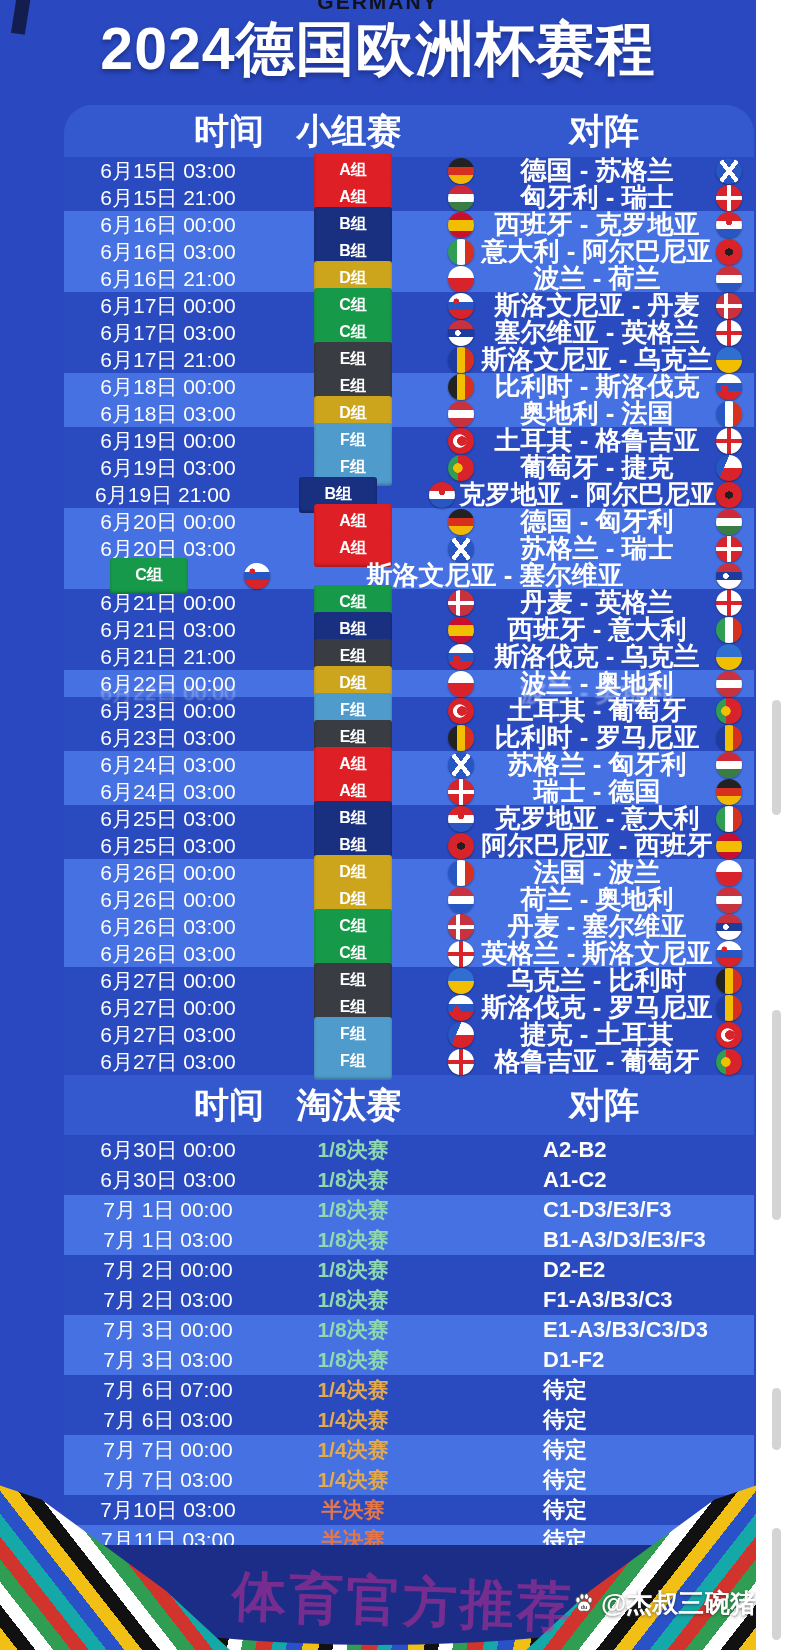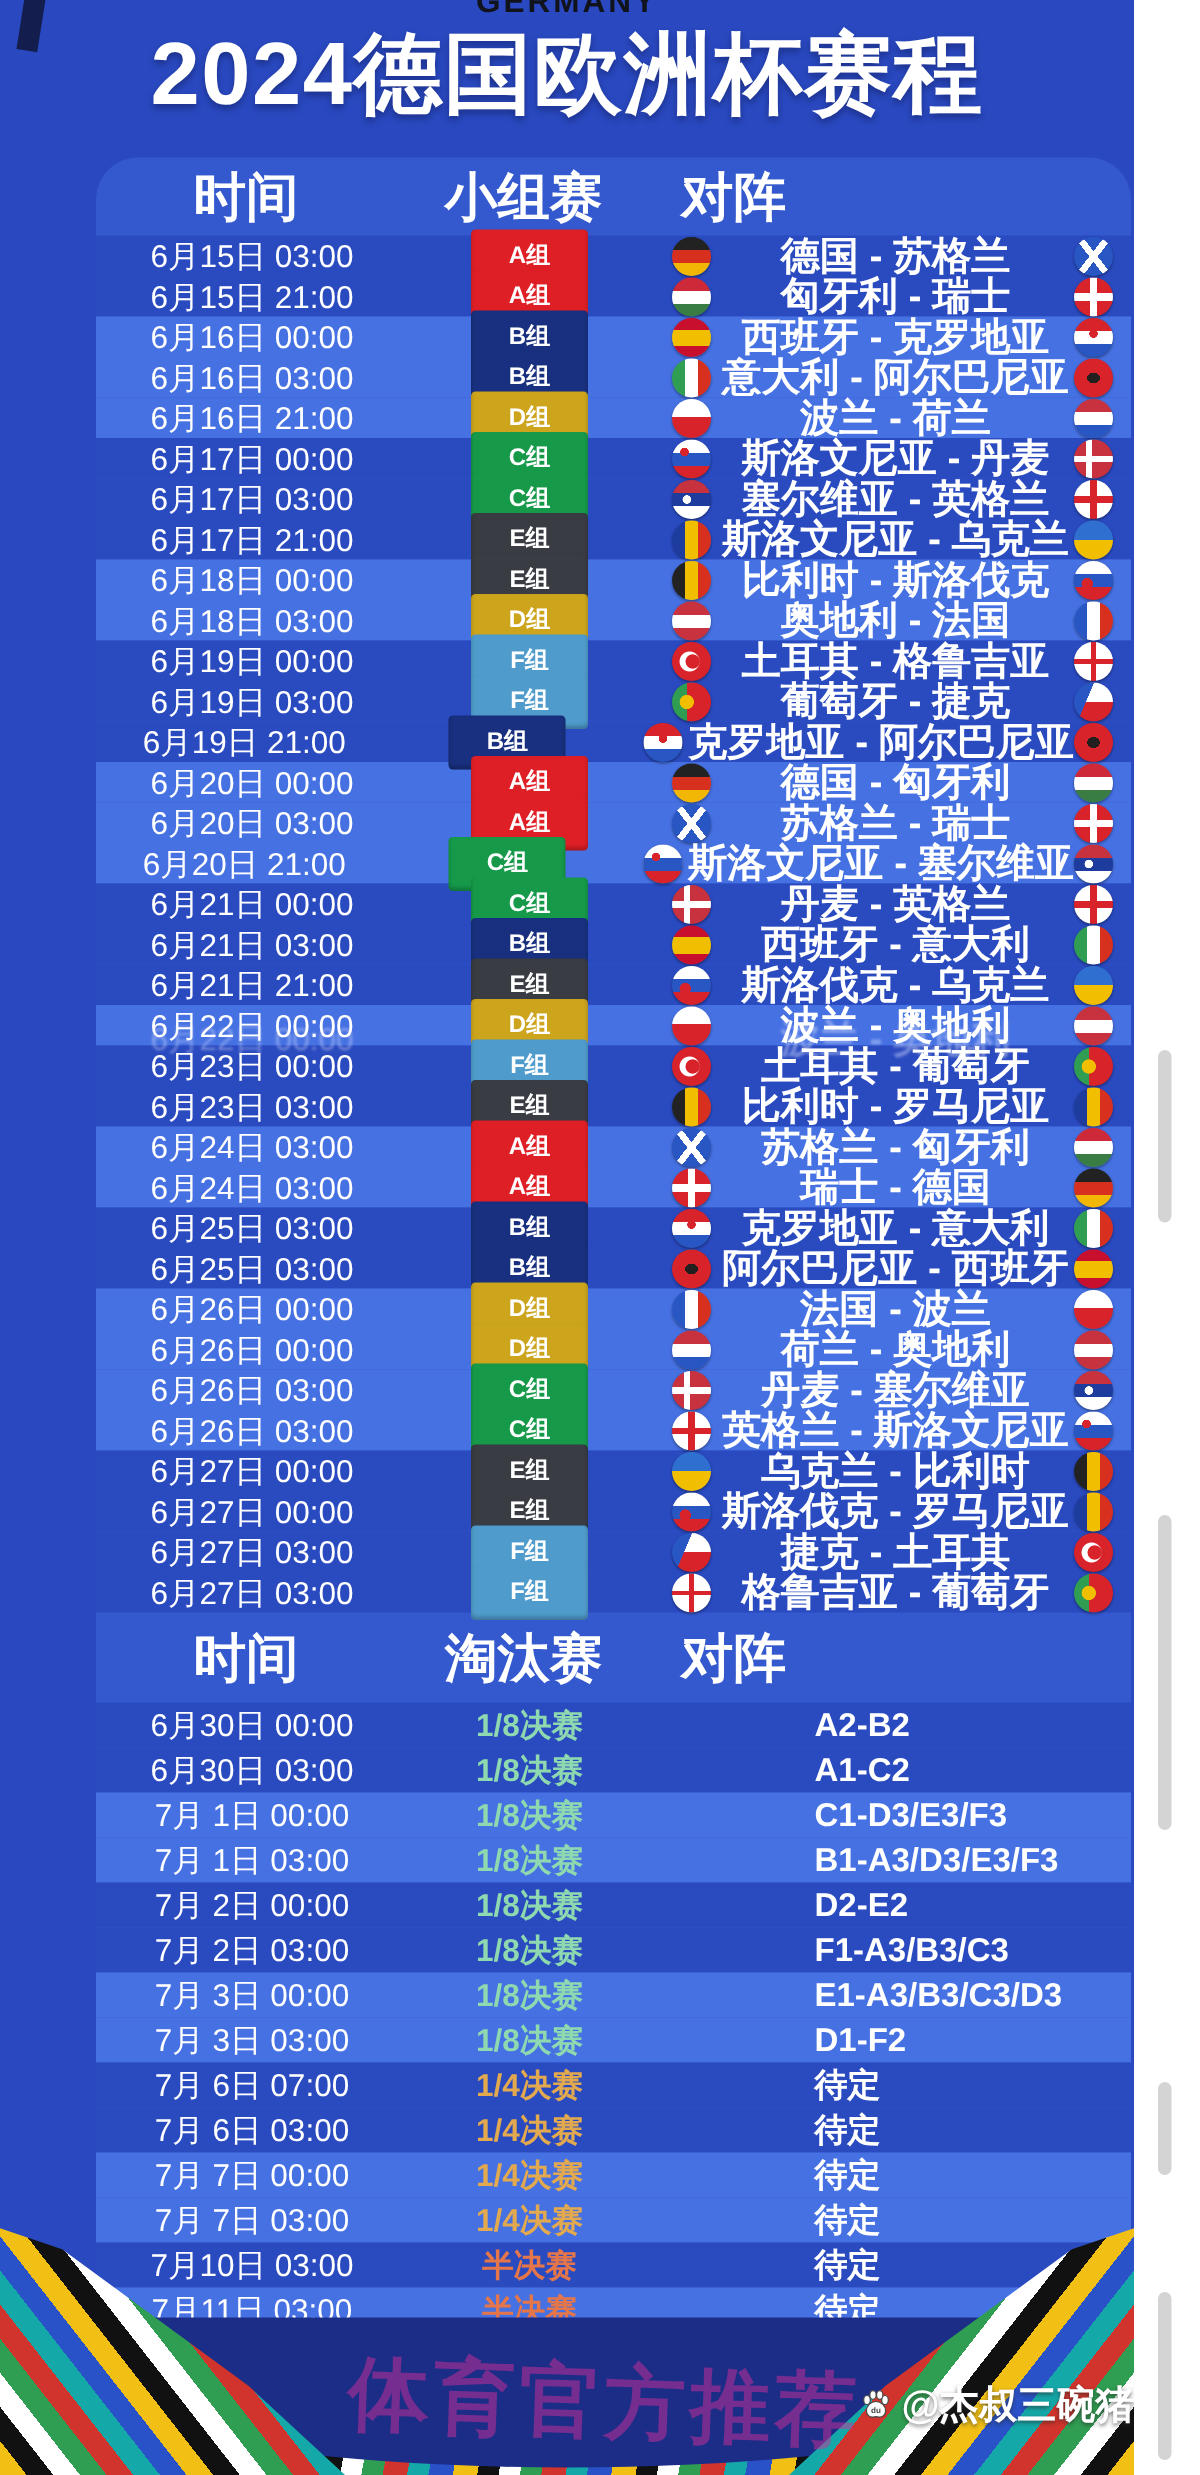--- a/index.html
+++ b/index.html
@@ -13,23 +13,23 @@
              color:#10131c;font-size:21px;font-weight:bold;letter-spacing:2px;}
   .title{position:absolute;top:10px;left:0;width:100%;text-align:center;color:#fff;
          font-size:59px;font-weight:900;letter-spacing:1px;
          text-shadow:0 3px 5px rgba(10,20,70,.45);white-space:nowrap;}
   .corner-sliver{position:absolute;left:14px;top:-6px;width:14px;height:40px;
                  background:#141e4e;transform:rotate(9deg);}
   
   .panel{position:absolute;left:64px;top:105px;width:690px;height:1492px;
          background:#3459ce;border-radius:28px 28px 0 0;overflow:hidden;}
   .section-head{display:flex;align-items:center;color:#fff;font-weight:bold;font-size:35px;}
-  .section-head .h-time{width:200px;text-align:center;}
+  .section-head .h-time{width:200px;text-align:right;}
   .section-head .h-stage{width:170px;text-align:center;}
-  .section-head .h-match{flex:1;text-align:left;padding-left:20px;}
+  .section-head .h-match{flex:1;text-align:center;padding-left:20px;}
   .head-group{height:52px;}
   .head-ko{height:60px;margin-top:0;}
   
   .row{display:flex;align-items:center;}
   .row.g{height:27px;}
   .row.k{height:30px;}
   .shade-dark{background:#2a4ac0;}
   .shade-light{background:#4671e2;}
   .c-time{width:200px;text-align:center;color:#fff;font-weight:normal;font-size:21px;
           padding-left:4px;white-space:pre;}
@@ -289,21 +289,20 @@
     <div class="c-badge">
       <div class="badge" style="background: rgb(223, 31, 38);">A组</div>
     </div>
     <div class="c-match">
       <div class="flag f-sct"></div>
       <div class="m-text">苏格兰 - 瑞士</div>
       <div class="flag f-ch"></div>
     </div>
   </div>
         <div class="row g shade-light">
-    <div class="c-time">6月20日 21:00</div>
     <div class="c-badge">
       <div class="badge" style="background: rgb(22, 154, 74);">C组</div>
     </div>
     <div class="c-match">
       <div class="flag f-si"></div>
       <div class="m-text">斯洛文尼亚 - 塞尔维亚</div>
       <div class="flag f-rs"></div>
     </div>
   </div>
         <div class="row g shade-dark">

